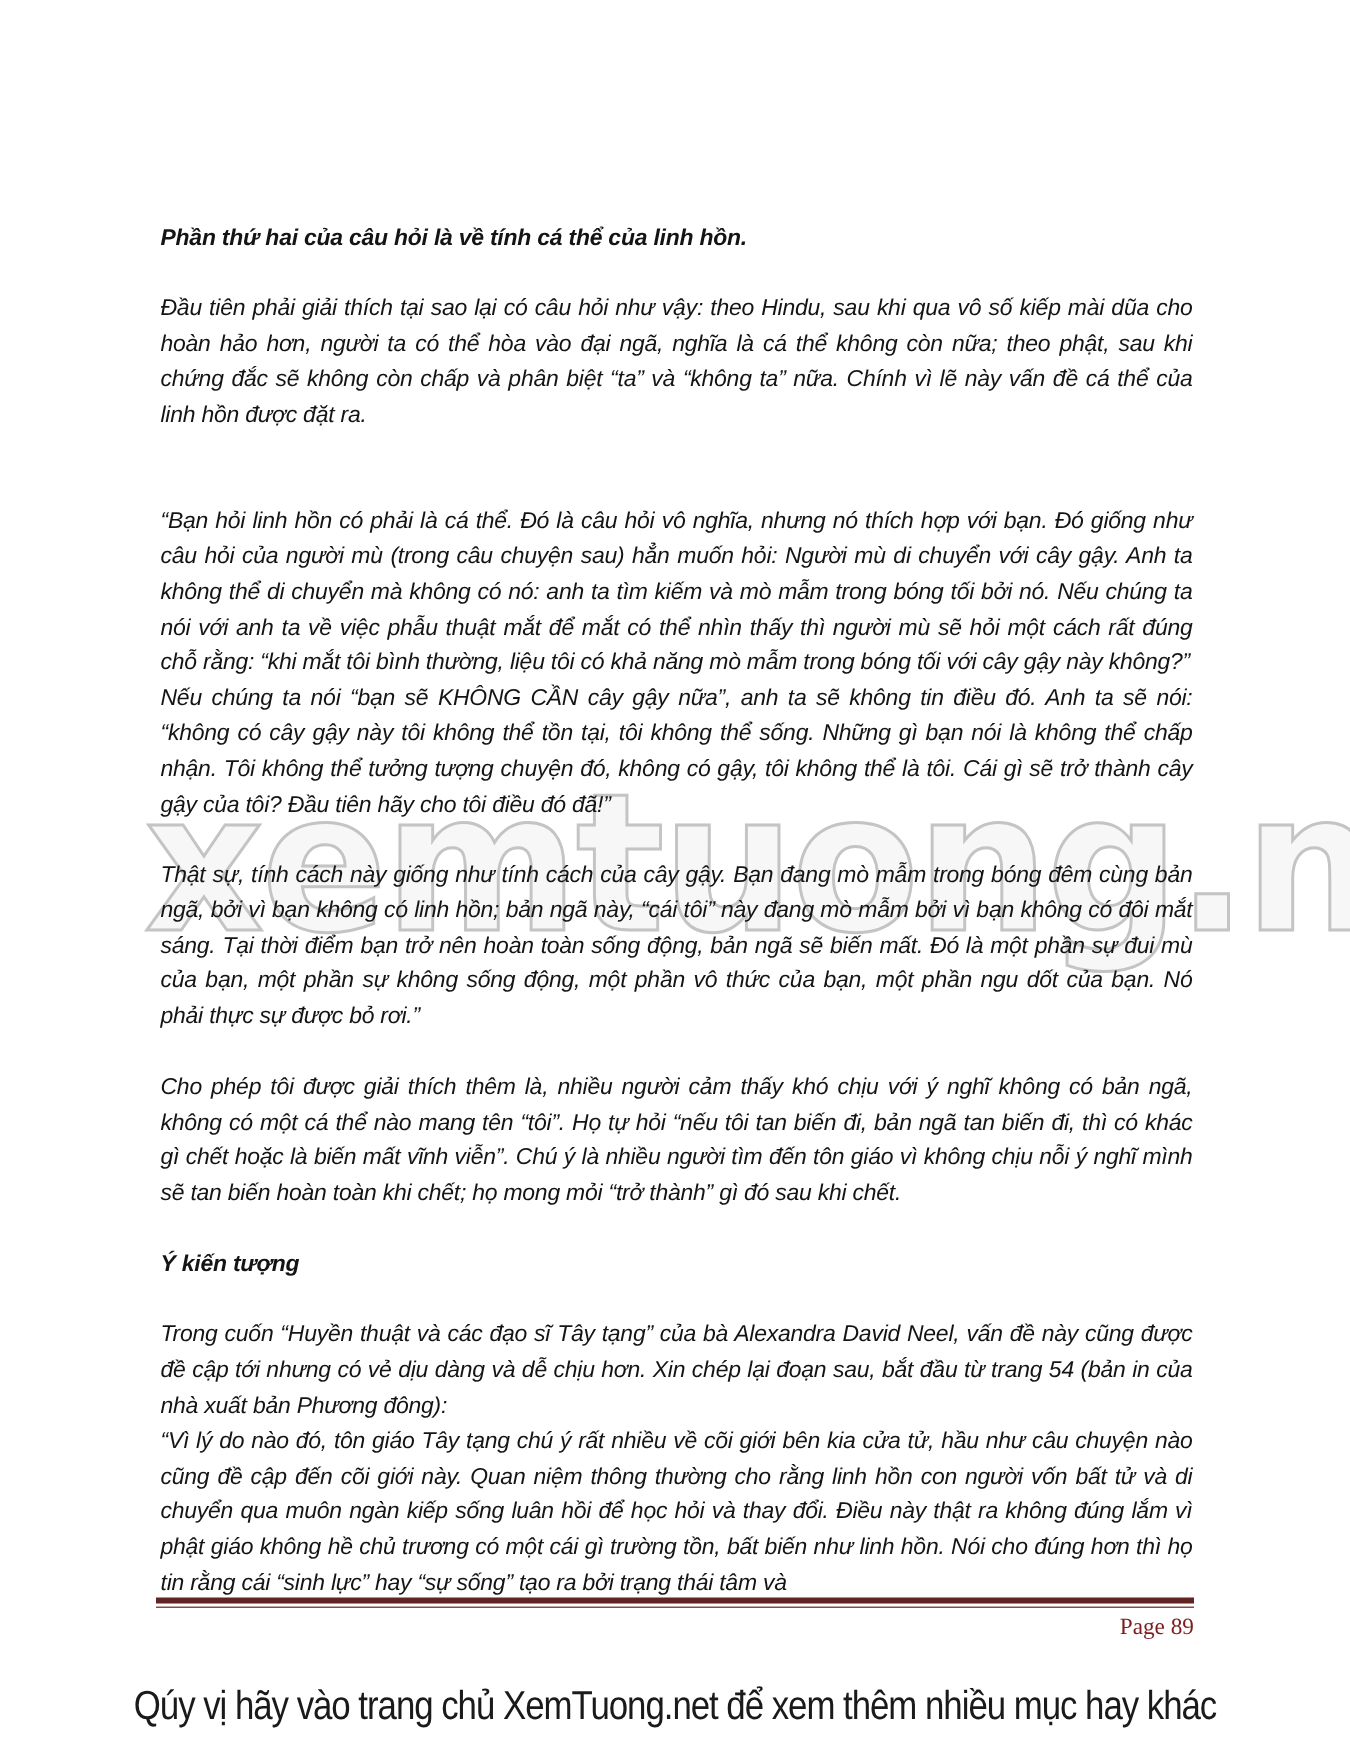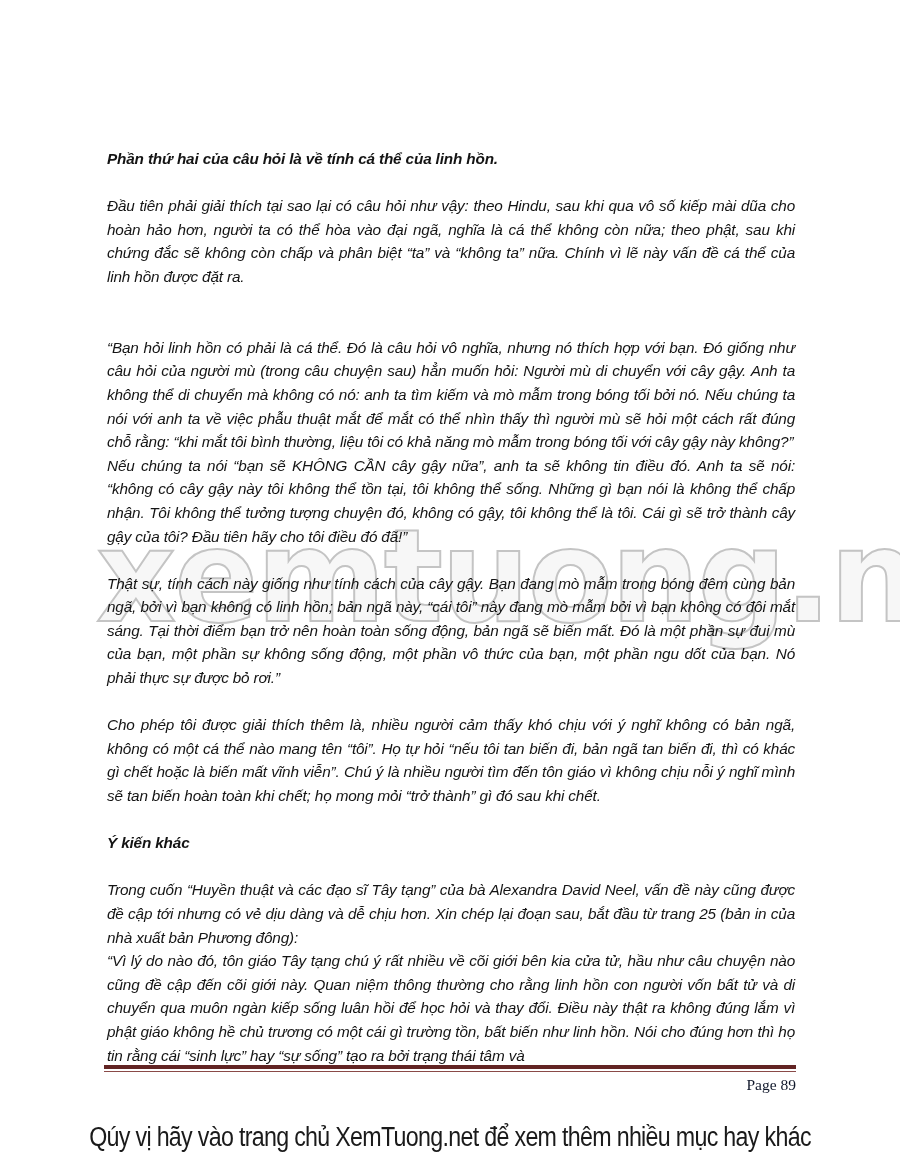--- a/index.html
+++ b/index.html
@@ -18,21 +18,21 @@
                font-family:"DejaVu Sans", sans-serif; font-weight:bold; font-size:128px;
                line-height:130px; color:rgba(240,240,240,0.55);
                -webkit-text-stroke:2px #c4c4c4; letter-spacing:-2px;
                white-space:nowrap; pointer-events:none; z-index:2; transform:scaleX(0.97);
                transform-origin:left top; }
   .content { z-index:3; }
   .rule { position:absolute; left:104px; width:692px; }
   .rule-thick { top:1065px; height:4px; background:#622423; }
   .rule-thin { top:1071px; height:1px; background:#8a4a48; }
   .page-number { position:absolute; right:104px; top:1076px; font-family:"Liberation Serif", serif;
-                 font-size:15.5px; color:#0f172a; }
+                 font-size:15.5px; color:#7f1d1d; }
   .banner { position:absolute; left:0; top:1122px; width:900px; text-align:center;
             font-family:"Liberation Sans", sans-serif; font-size:27px; color:#1a1a1a;
             letter-spacing:-0.8px; transform:scaleX(0.86); transform-origin:center top; }
 </style>
 </head>
 <body>
 
 <div class="page">
 
   <div class="watermark">xemtuong.net</div>
@@ -43,23 +43,23 @@
     <p class="just">Đầu tiên phải giải thích tại sao lại có câu hỏi như vậy: theo Hindu, sau khi qua vô số kiếp mài dũa cho hoàn hảo hơn, người ta có thể hòa vào đại ngã, nghĩa là cá thể không còn nữa; theo phật, sau khi chứng đắc sẽ không còn chấp và phân biệt “ta” và “không ta” nữa. Chính vì lẽ này vấn đề cá thể của linh hồn được đặt ra.</p>
     <div class="gap"></div>
     <div class="gap"></div>
     <p class="just it">“Bạn hỏi linh hồn có phải là cá thể. Đó là câu hỏi vô nghĩa, nhưng nó thích hợp với bạn. Đó giống như câu hỏi của người mù (trong câu chuyện sau) hẳn muốn hỏi: Người mù di chuyển với cây gậy. Anh ta không thể di chuyển mà không có nó: anh ta tìm kiếm và mò mẫm trong bóng tối bởi nó. Nếu chúng ta nói với anh ta về việc phẫu thuật mắt để mắt có thể nhìn thấy thì người mù sẽ hỏi một cách rất đúng chỗ rằng: “khi mắt tôi bình thường, liệu tôi có khả năng mò mẫm trong bóng tối với cây gậy này không?”</p>
     <p class="just it">Nếu chúng ta nói “bạn sẽ KHÔNG CẦN cây gậy nữa”, anh ta sẽ không tin điều đó. Anh ta sẽ nói: “không có cây gậy này tôi không thể tồn tại, tôi không thể sống. Những gì bạn nói là không thể chấp nhận. Tôi không thể tưởng tượng chuyện đó, không có gậy, tôi không thể là tôi. Cái gì sẽ trở thành cây gậy của tôi? Đầu tiên hãy cho tôi điều đó đã!”</p>
     <div class="gap"></div>
     <p class="just it">Thật sự, tính cách này giống như tính cách của cây gậy. Bạn đang mò mẫm trong bóng đêm cùng bản ngã, bởi vì bạn không có linh hồn; bản ngã này, “cái tôi” này đang mò mẫm bởi vì bạn không có đôi mắt sáng. Tại thời điểm bạn trở nên hoàn toàn sống động, bản ngã sẽ biến mất. Đó là một phần sự đui mù của bạn, một phần sự không sống động, một phần vô thức của bạn, một phần ngu dốt của bạn. Nó phải thực sự được bỏ rơi.”</p>
     <div class="gap"></div>
     <p class="just">Cho phép tôi được giải thích thêm là, nhiều người cảm thấy khó chịu với ý nghĩ không có bản ngã, không có một cá thể nào mang tên “tôi”. Họ tự hỏi “nếu tôi tan biến đi, bản ngã tan biến đi, thì có khác gì chết hoặc là biến mất vĩnh viễn”. Chú ý là nhiều người tìm đến tôn giáo vì không chịu nỗi ý nghĩ mình sẽ tan biến hoàn toàn khi chết; họ mong mỏi “trở thành” gì đó sau khi chết.</p>
     <div class="gap"></div>
-    <p class="heading">Ý kiến khác</p>
+    <p class="heading">Ý kiến tượng</p>
     <div class="gap"></div>
-    <p class="just">Trong cuốn “Huyền thuật và các đạo sĩ Tây tạng” của bà Alexandra David Neel, vấn đề này cũng được đề cập tới nhưng có vẻ dịu dàng và dễ chịu hơn. Xin chép lại đoạn sau, bắt đầu từ trang 25 (bản in của nhà xuất bản Phương đông):</p>
+    <p class="just">Trong cuốn “Huyền thuật và các đạo sĩ Tây tạng” của bà Alexandra David Neel, vấn đề này cũng được đề cập tới nhưng có vẻ dịu dàng và dễ chịu hơn. Xin chép lại đoạn sau, bắt đầu từ trang 54 (bản in của nhà xuất bản Phương đông):</p>
     <p class="just it">“Vì lý do nào đó, tôn giáo Tây tạng chú ý rất nhiều về cõi giới bên kia cửa tử, hầu như câu chuyện nào cũng đề cập đến cõi giới này. Quan niệm thông thường cho rằng linh hồn con người vốn bất tử và di chuyển qua muôn ngàn kiếp sống luân hồi để học hỏi và thay đổi. Điều này thật ra không đúng lắm vì phật giáo không hề chủ trương có một cái gì trường tồn, bất biến như linh hồn. Nói cho đúng hơn thì họ tin rằng cái “sinh lực” hay “sự sống” tạo ra bởi trạng thái tâm và</p>
   </div>
 
   <div class="rule rule-thick"></div>
   <div class="rule rule-thin"></div>
   <div class="page-number">Page 89</div>
 
   <div class="banner">Qúy vị hãy vào trang chủ XemTuong.net để xem thêm nhiều mục hay khác</div>
 </div>
 

